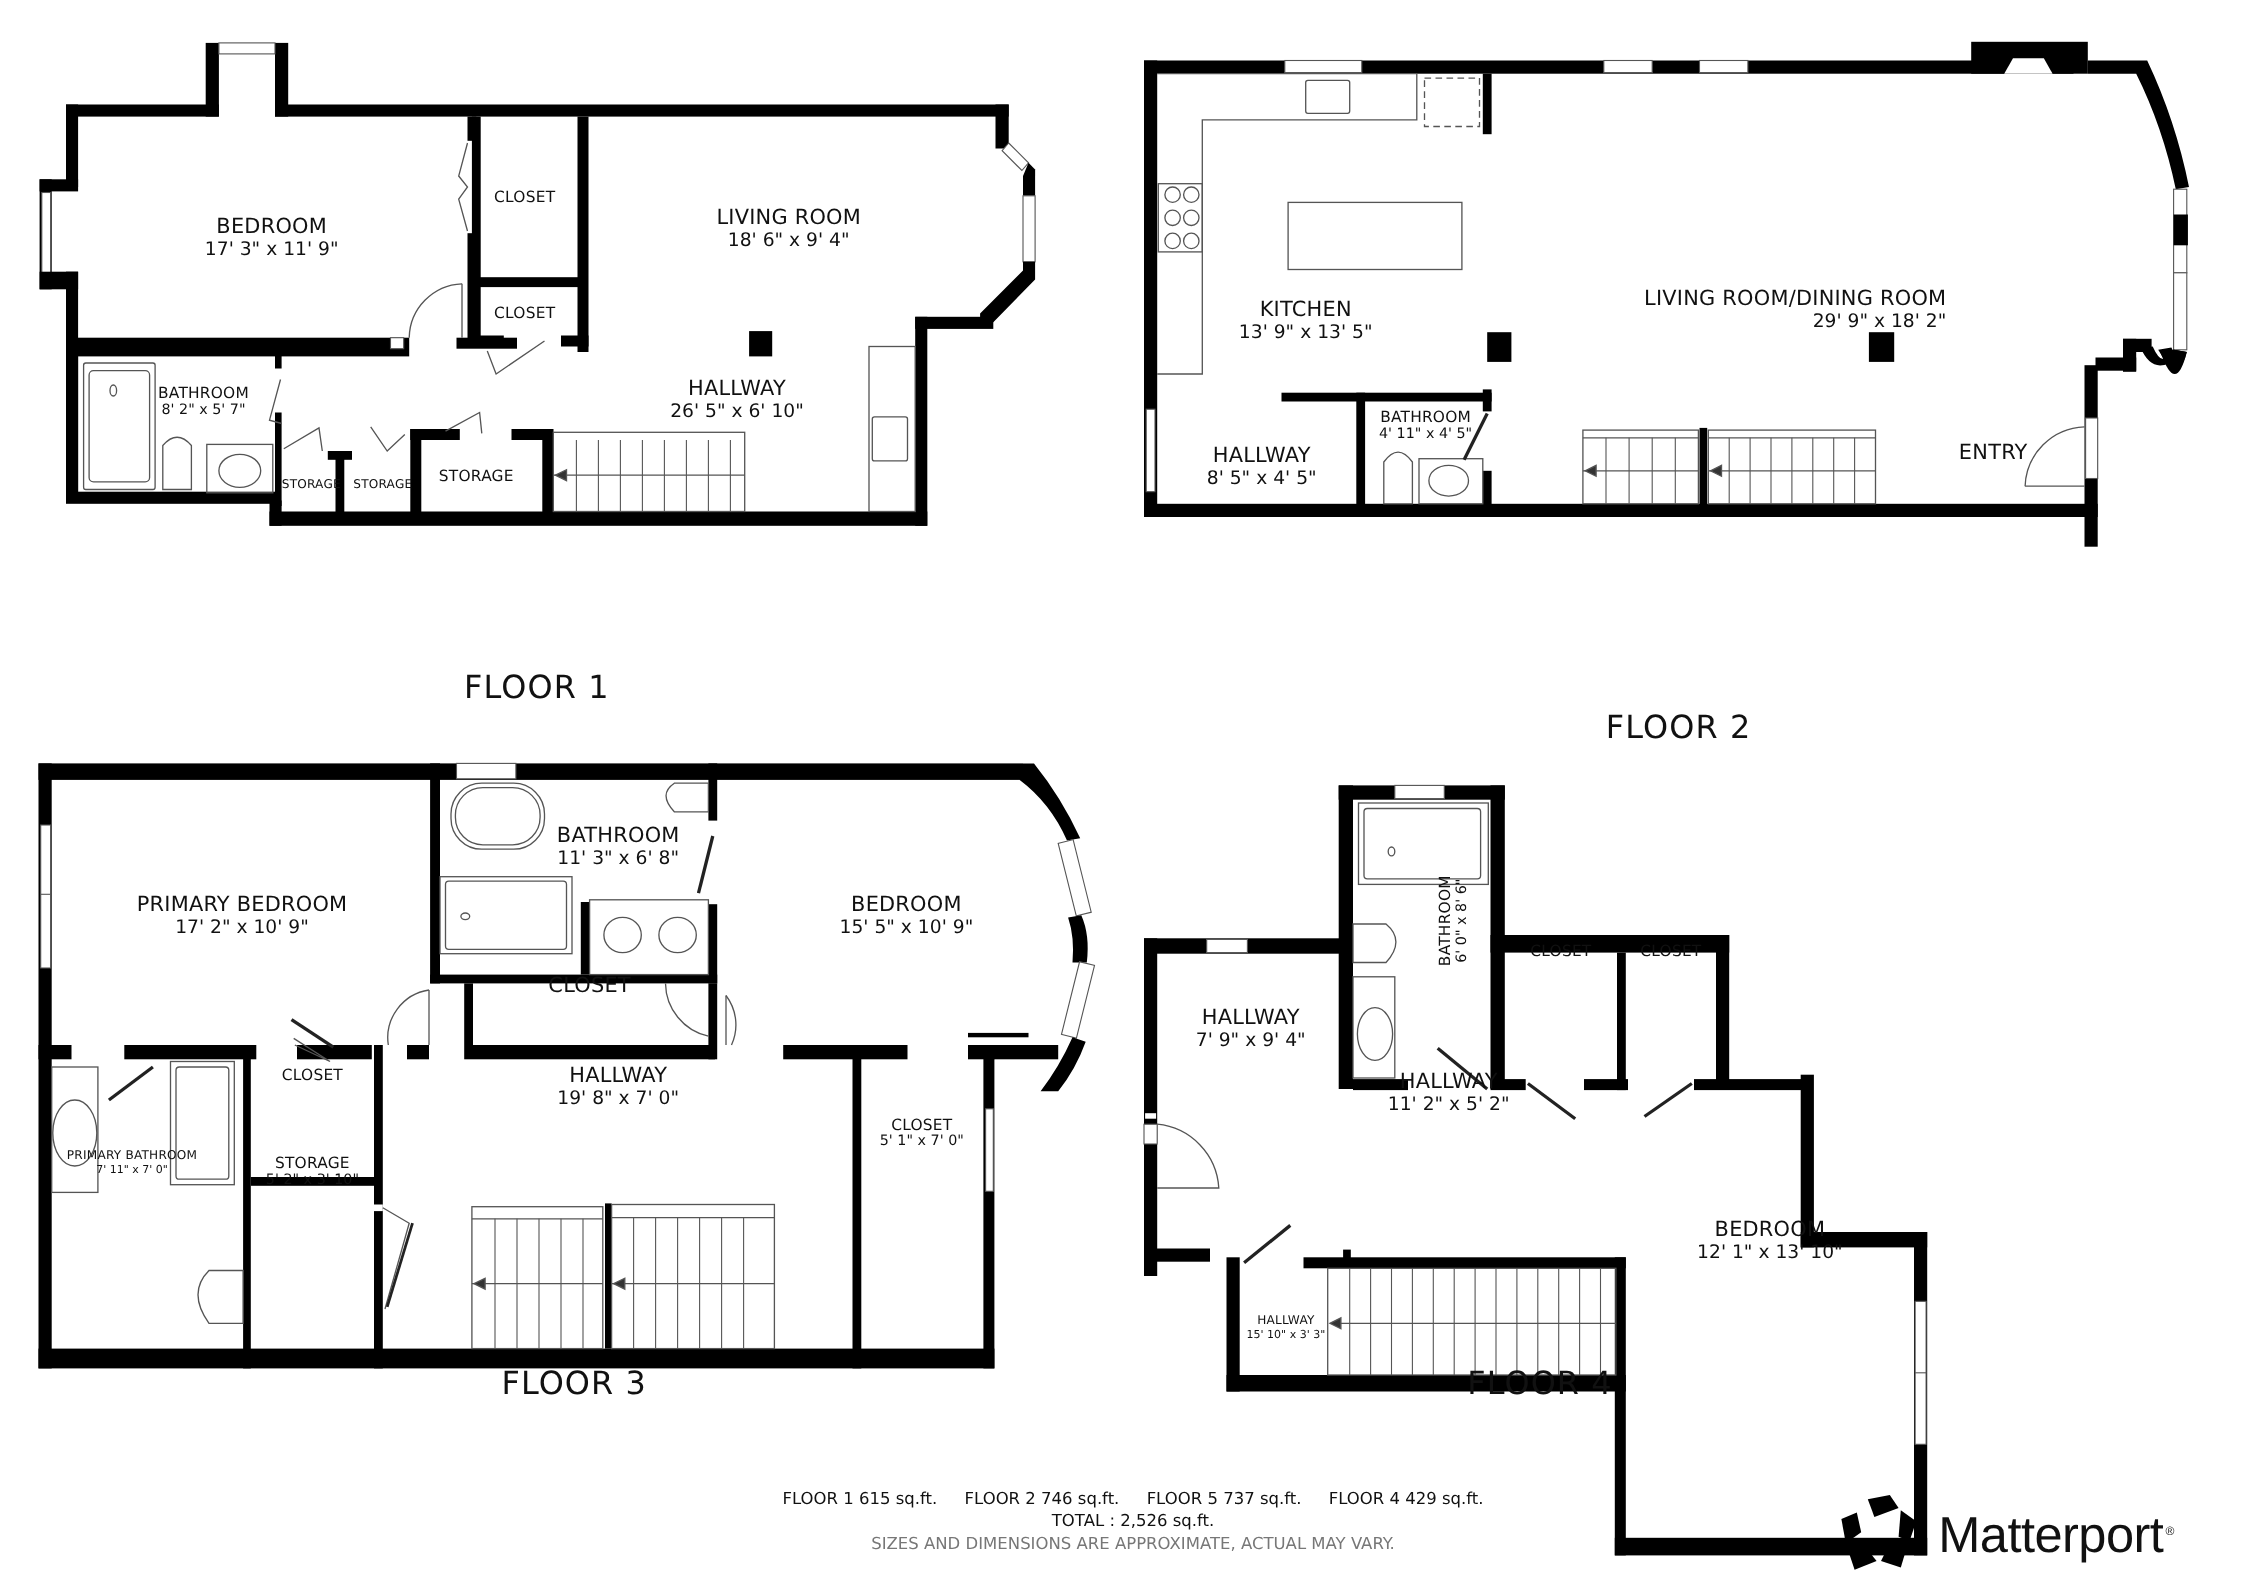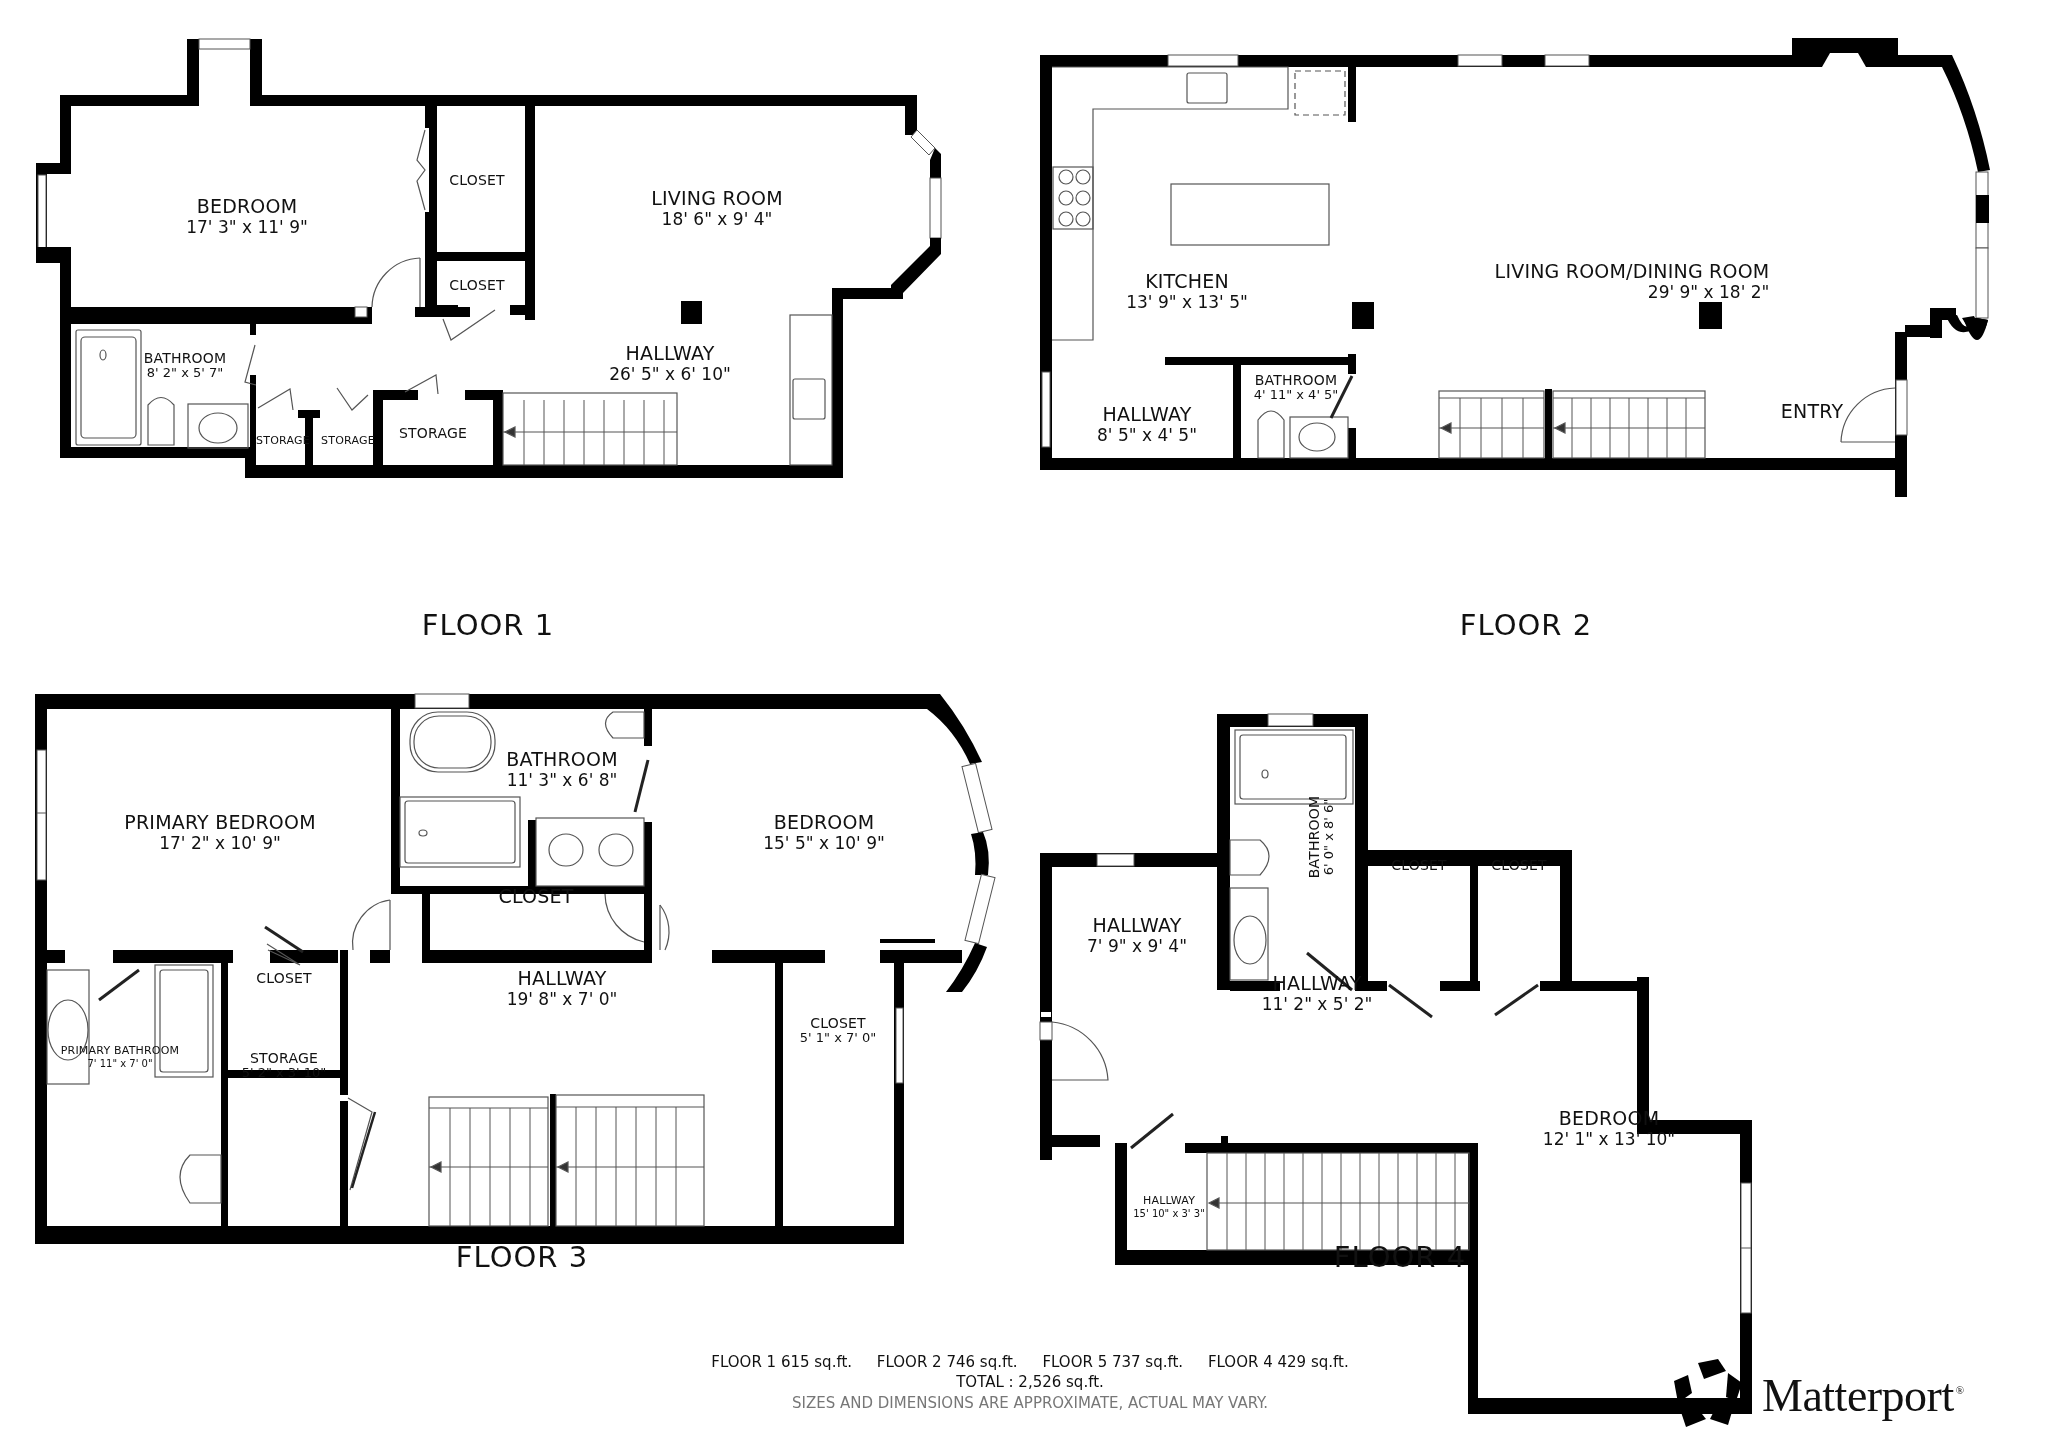--- a/index.html
+++ b/index.html
@@ -11,21 +11,21 @@
   .lbl.sm .name { font-size: 14px; }
   .lbl.sm .dim { font-size: 13px; }
   .lbl.xs .name { font-size: 11px; }
   .lbl.xs .dim { font-size: 10px; }
   .lbl.vert { transform: translate(-50%,-50%) rotate(-90deg); }
   .floor-title { position: absolute; font-size: 29px; letter-spacing: 1px; transform: translateX(-50%); white-space: nowrap; }
   .footer { position: absolute; left: 1030px; top: 1352px; transform: translateX(-50%); text-align: center; font-size: 15px; line-height: 20px; white-space: nowrap; }
   .footer .gray { color: #777; margin-top: 1px; }
   .footer .areas span { margin: 0 10px; }
   .brand { position: absolute; left: 1672px; top: 1355px; height: 80px; display: flex; align-items: center; }
-  .brand-name { font-family: Liberation Serif, serif; font-size: 46px; margin-left: 14px; color: #111; letter-spacing: -0.5px; }
+  .brand-name { font-family: Liberation Sans, sans-serif; font-size: 46px; margin-left: 14px; color: #111; letter-spacing: -0.5px; }
   .brand-reg { font-size: 11px; vertical-align: super; margin-left: 2px; }
 </style>
 </head>
 <body>
 
 <svg id="plan" viewBox="0 0 2048 1448" xmlns="http://www.w3.org/2000/svg">
   <defs>
     <g id="win-h">
         <rect x="0" y="0" width="40" height="10" fill="#fff" stroke="#555" stroke-width="1"></rect>
         <line x1="0" y1="5" x2="40" y2="5" stroke="#555" stroke-width="1"></line>
@@ -444,21 +444,21 @@
   <span class="name">HALLWAY</span>
   <span class="dim">8' 5" x 4' 5"</span>
 </div>
 <div class="lbl sm" style="left:1296px;top:372px;">
   <span class="name">BATHROOM</span>
   <span class="dim">4' 11" x 4' 5"</span>
 </div>
 <div class="lbl" style="left:1812px;top:401px;">
   <span class="name">ENTRY</span>
 </div>
-<div class="floor-title" style="left:1526px;top:608px;">FLOOR 2</div>
+<div class="floor-title" style="left:1526px;top:644px;">FLOOR 2</div>
 
 <div class="lbl" style="left:220px;top:812px;">
   <span class="name">PRIMARY BEDROOM</span>
   <span class="dim">17' 2" x 10' 9"</span>
 </div>
 <div class="lbl" style="left:562px;top:749px;">
   <span class="name">BATHROOM</span>
   <span class="dim">11' 3" x 6' 8"</span>
 </div>
 <div class="lbl" style="left:824px;top:812px;">

